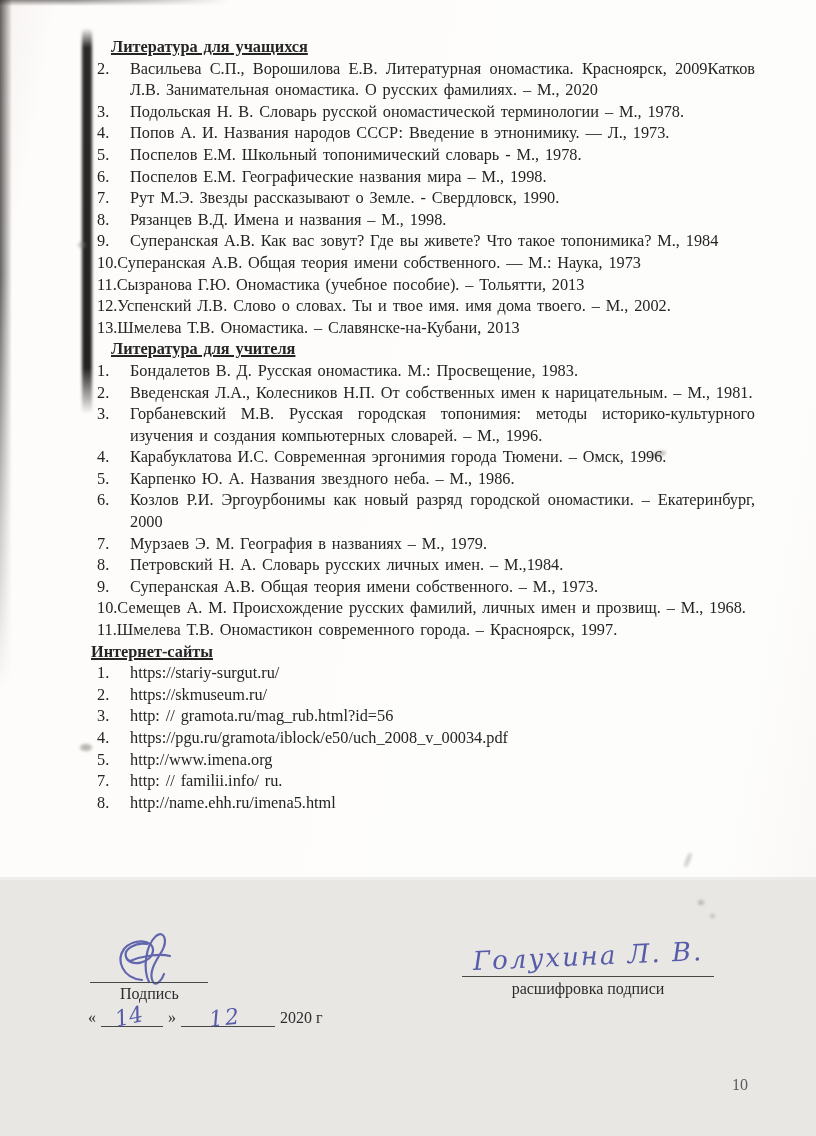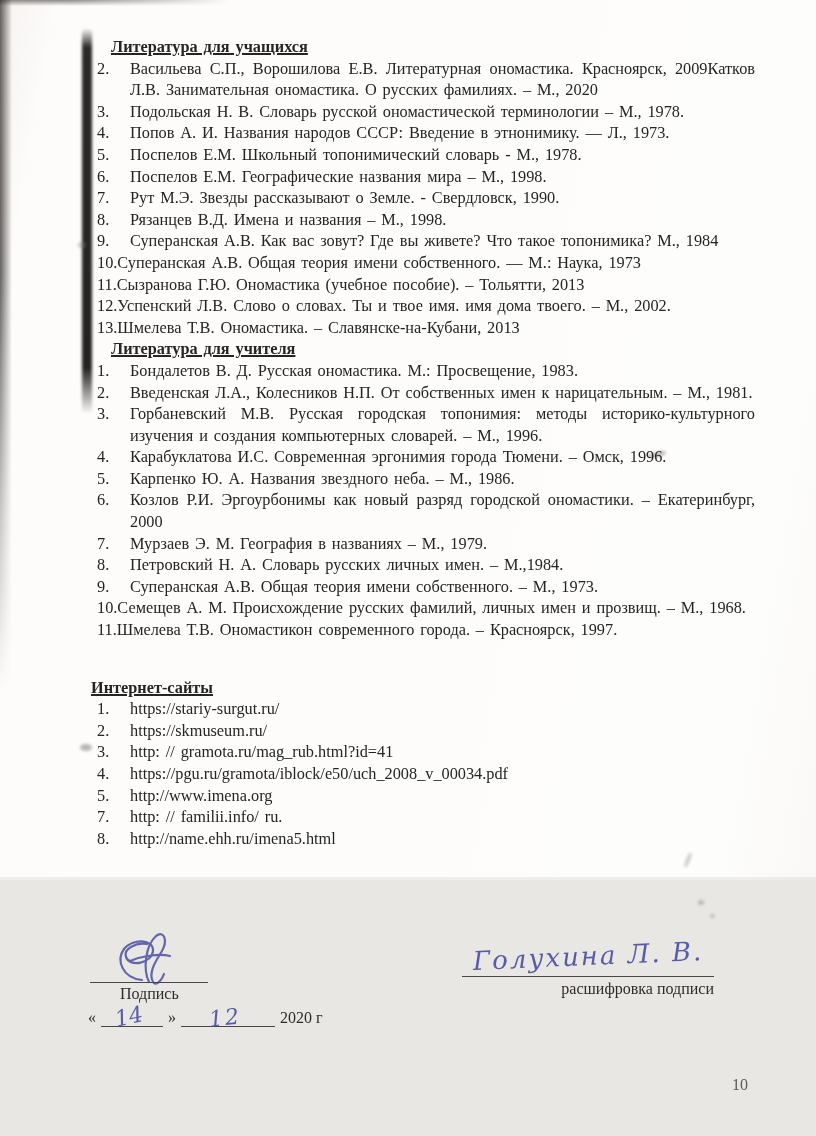--- a/index.html
+++ b/index.html
@@ -45,21 +45,21 @@
 
   
   .content{
     position:absolute;left:97px;top:36px;width:658px;
     font-size:16.3px;line-height:21.6px;word-spacing:1.8px;
   }
   .sec-heading{
     font-weight:bold;text-decoration:underline;text-decoration-thickness:1.6px;
     margin-left:14px;
   }
-  .sec-2 .sec-heading{margin-left:-6px;margin-top:36px;}
+  .sec-2 .sec-heading{margin-left:-6px;}
   .bib-item{
     text-align:justify;padding-left:33px;text-indent:-33px;
   }
   .bib-item .num{font-style:normal;}
   .bib-item .num.d1{display:inline-block;width:33px;text-indent:0;}
 
   
   .sig-left{position:absolute;left:88px;top:930px;width:260px;font-size:16px;color:#2c2c2c;}
   .scribble{position:absolute;left:24px;top:0px;}
   .sig-line1{position:absolute;left:2px;top:52px;width:118px;border-bottom:1.8px solid #474747;}
@@ -71,21 +71,21 @@
   .hw{color:var(--ink,#565ca8);font-family:"DejaVu Serif",serif;font-style:italic;}
   .hw-day{position:absolute;left:14px;bottom:-3px;font-size:22px;transform:rotate(-12deg);}
   .hw-month{position:absolute;left:28px;bottom:-4px;font-size:22px;transform:rotate(-6deg);letter-spacing:2px;}
   .sig-right{position:absolute;left:462px;top:930px;width:252px;text-align:center;font-size:16px;color:#2c2c2c;}
   .hw-name{
     color:var(--ink,#565ca8);font-family:"DejaVu Serif",serif;font-style:italic;
     font-size:26px;letter-spacing:2px;transform:rotate(-2.5deg);
     margin-top:4px;height:44px;line-height:44px;white-space:nowrap;
   }
   .sig-line2{border-bottom:1.8px solid #474747;margin-top:-2px;}
-  .sig-label-r{margin-top:3px;text-align:right;}
+  .sig-label-r{margin-top:3px;}
 
   .page-number{position:absolute;left:732px;top:1076px;font-size:16px;color:#5a5a5a;}
 </style>
 </head>
 <body>
 
 <div class="page">
 
   <div class="edge-left"></div>
   <div class="edge-top"></div>
@@ -125,21 +125,21 @@
         <div class="bib-item"><span class="num d1">7.</span><span>Мурзаев Э. М. География в названиях – М., 1979.</span></div>
         <div class="bib-item"><span class="num d1">8.</span><span>Петровский Н. А. Словарь русских личных имен. – М.,1984.</span></div>
         <div class="bib-item"><span class="num d1">9.</span><span>Суперанская А.В. Общая теория имени собственного. –  М., 1973.</span></div>
         <div class="bib-item"><span class="num d2">10.</span><span>Семещев А. М. Происхождение русских фамилий, личных имен и прозвищ. – М., 1968.</span></div>
         <div class="bib-item"><span class="num d2">11.</span><span>Шмелева Т.В. Ономастикон современного города. – Красноярск, 1997.</span></div>
       </div>
       <div class="sec sec-2">
         <div class="sec-heading">Интернет-сайты</div>
         <div class="bib-item"><span class="num d1">1.</span><span>https://stariy-surgut.ru/</span></div>
         <div class="bib-item"><span class="num d1">2.</span><span>https://skmuseum.ru/</span></div>
-        <div class="bib-item"><span class="num d1">3.</span><span>http: // gramota.ru/mag_rub.html?id=41</span></div>
+        <div class="bib-item"><span class="num d1">3.</span><span>http: // gramota.ru/mag_rub.html?id=56</span></div>
         <div class="bib-item"><span class="num d1">4.</span><span>https://pgu.ru/gramota/iblock/e50/uch_2008_v_00034.pdf</span></div>
         <div class="bib-item"><span class="num d1">5.</span><span>http://www.imena.org</span></div>
         <div class="bib-item"><span class="num d1">7.</span><span>http: // familii.info/ ru.</span></div>
         <div class="bib-item"><span class="num d1">8.</span><span>http://name.ehh.ru/imena5.html</span></div>
       </div>
     </div>
 
   <div class="sig-left">
     <svg class="scribble" width="78" height="58" viewBox="0 0 78 58">
       <g fill="none" stroke="#565ca8" stroke-width="2.2" stroke-linecap="round" opacity="0.92">

